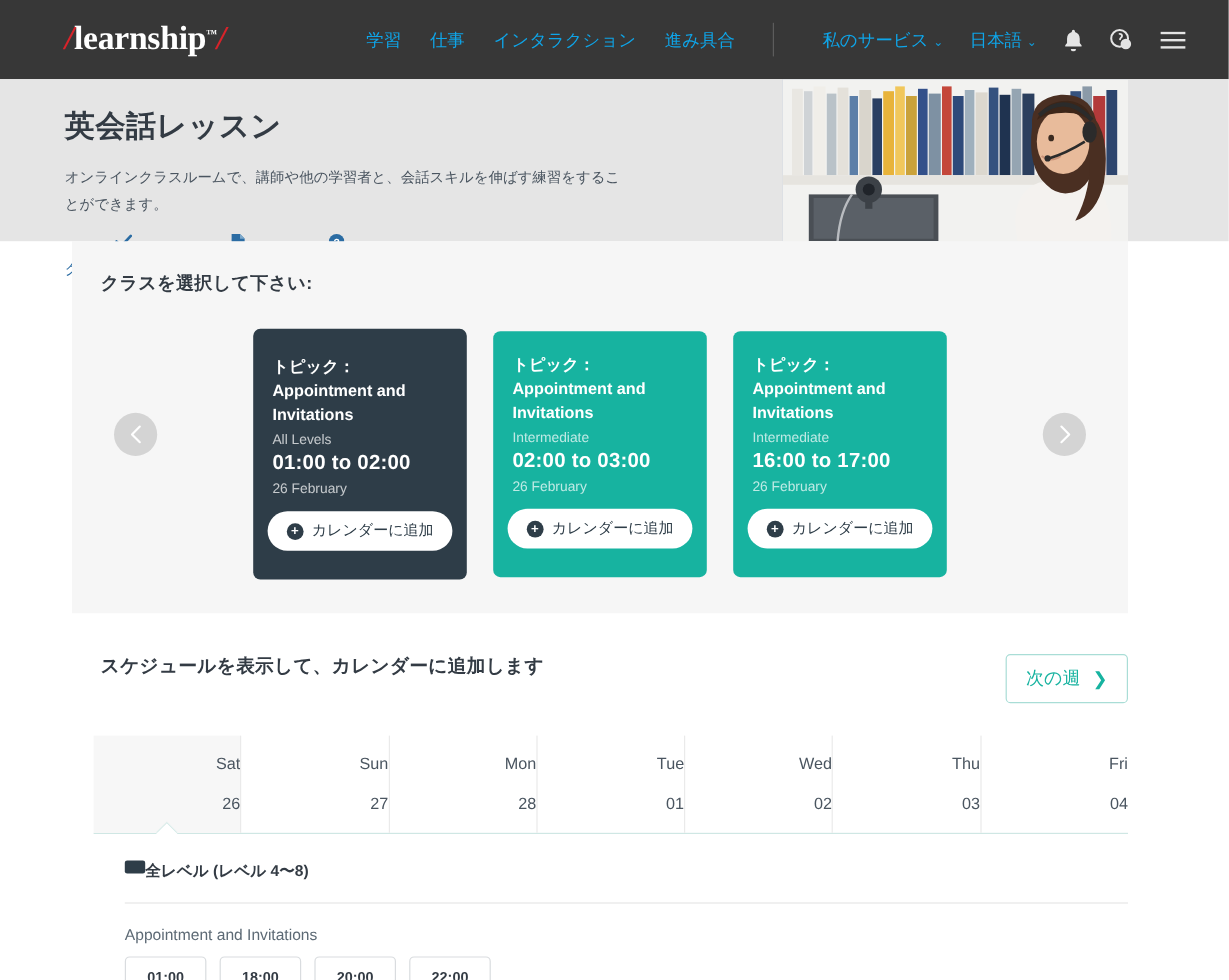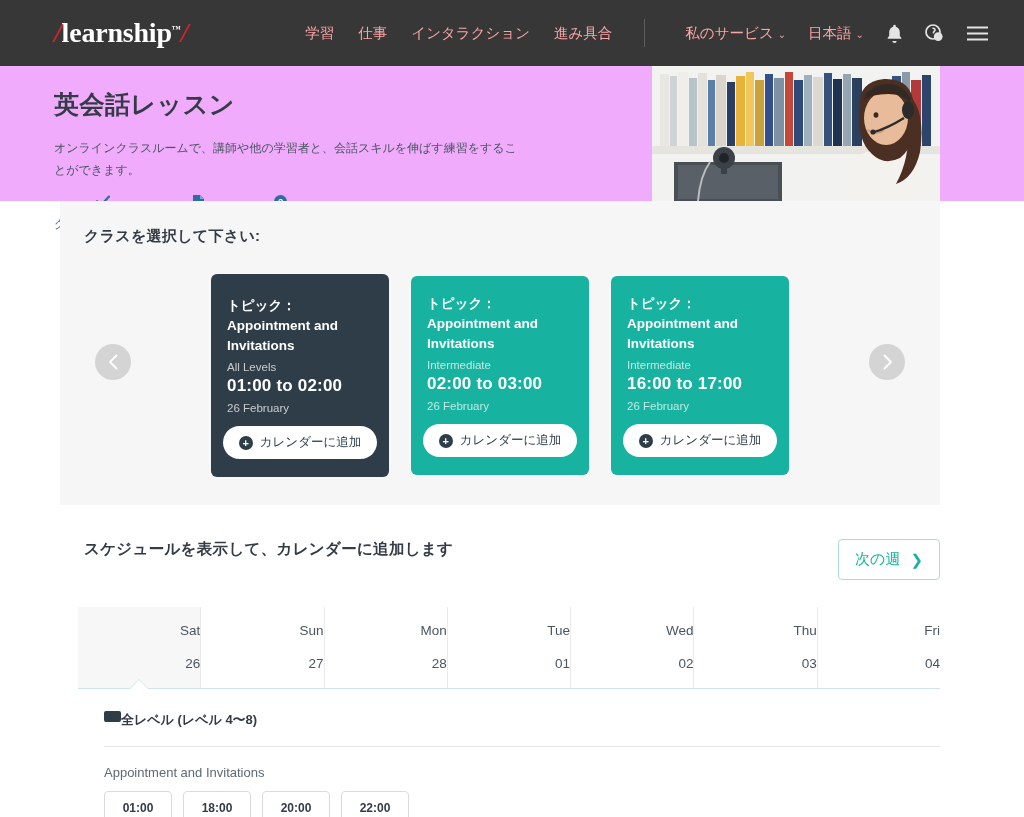--- a/index.html
+++ b/index.html
@@ -22,32 +22,32 @@
     font-size: 28px; font-weight: 700; color: #ffffff;
     letter-spacing: -0.2px; position: relative; white-space: nowrap;
   }
   .logo .slash { color: #d8232a; font-style: italic; font-weight: 700; }
   .logo .tm { font-size: 9px; vertical-align: super; color: #ffffff; }
 
   .nav-main {
     margin-left: auto; display: flex; align-items: center; gap: 24px;
   }
   .nav-link {
-    color: #fca5a5; font-size: 14.5px; cursor: pointer; white-space: nowrap;
+    color: #0ea5e9; font-size: 14.5px; cursor: pointer; white-space: nowrap;
   }
   .nav-sep { width: 1px; height: 28px; background: #5c5c5c; margin: 0 8px; }
   .nav-right { display: flex; align-items: center; gap: 22px; margin-left: 8px; }
   .caret { font-size: 10px; margin-left: 4px; opacity: .9; }
   .icon-btn { cursor: pointer; display: inline-flex; align-items: center; }
 
   
   .hero {
     position: relative; height: 135px;
     padding: 22px 0 0 54px;
-    background: #f0abfc;
+    background: #e5e5e5;
   }
   .hero h1 { font-size: 25px; font-weight: 700; color: #333b44; letter-spacing: .5px; }
   .hero p {
     margin-top: 16px; font-size: 12px; line-height: 22px;
     color: #4a5560; max-width: 470px;
   }
   .hero-links { display: flex; gap: 28px; margin-top: 14px; }
   .hero-link {
     display: flex; align-items: center; gap: 6px;
     color: #2b6ca3; font-size: 12px; cursor: pointer; white-space: nowrap; flex-direction: column;
@@ -74,21 +74,21 @@
   }
   .arrow {
     width: 36px; height: 36px; border-radius: 50%;
     background: #d4d4d4; display: flex; align-items: center; justify-content: center;
     cursor: pointer; position: absolute; top: 70px;
   }
   .arrow.left { left: 35px; }
   .arrow.right { right: 35px; }
 
   .card {
-    width: 178px; border-radius: 6px; padding: 18px 16px 18px 16px;
+    width: 178px; border-radius: 6px; padding: 18px 16px 24px 16px;
     color: #ffffff; display: flex; flex-direction: column;
   }
   .card.dark { background: #2e3d48; }
   .card.teal { background: #17b3a0; }
   .card.dark.tall { padding-top: 22px; }
   .card-topic { font-size: 13.5px; line-height: 20px; font-weight: 600; }
   .card-level { font-size: 11.5px; margin-top: 5px; opacity: .72; }
   .card-time { font-size: 17px; font-weight: 700; margin-top: 3px; letter-spacing: .2px; }
   .card-date { font-size: 11.5px; margin-top: 6px; opacity: .72; }
   .card-btn {

